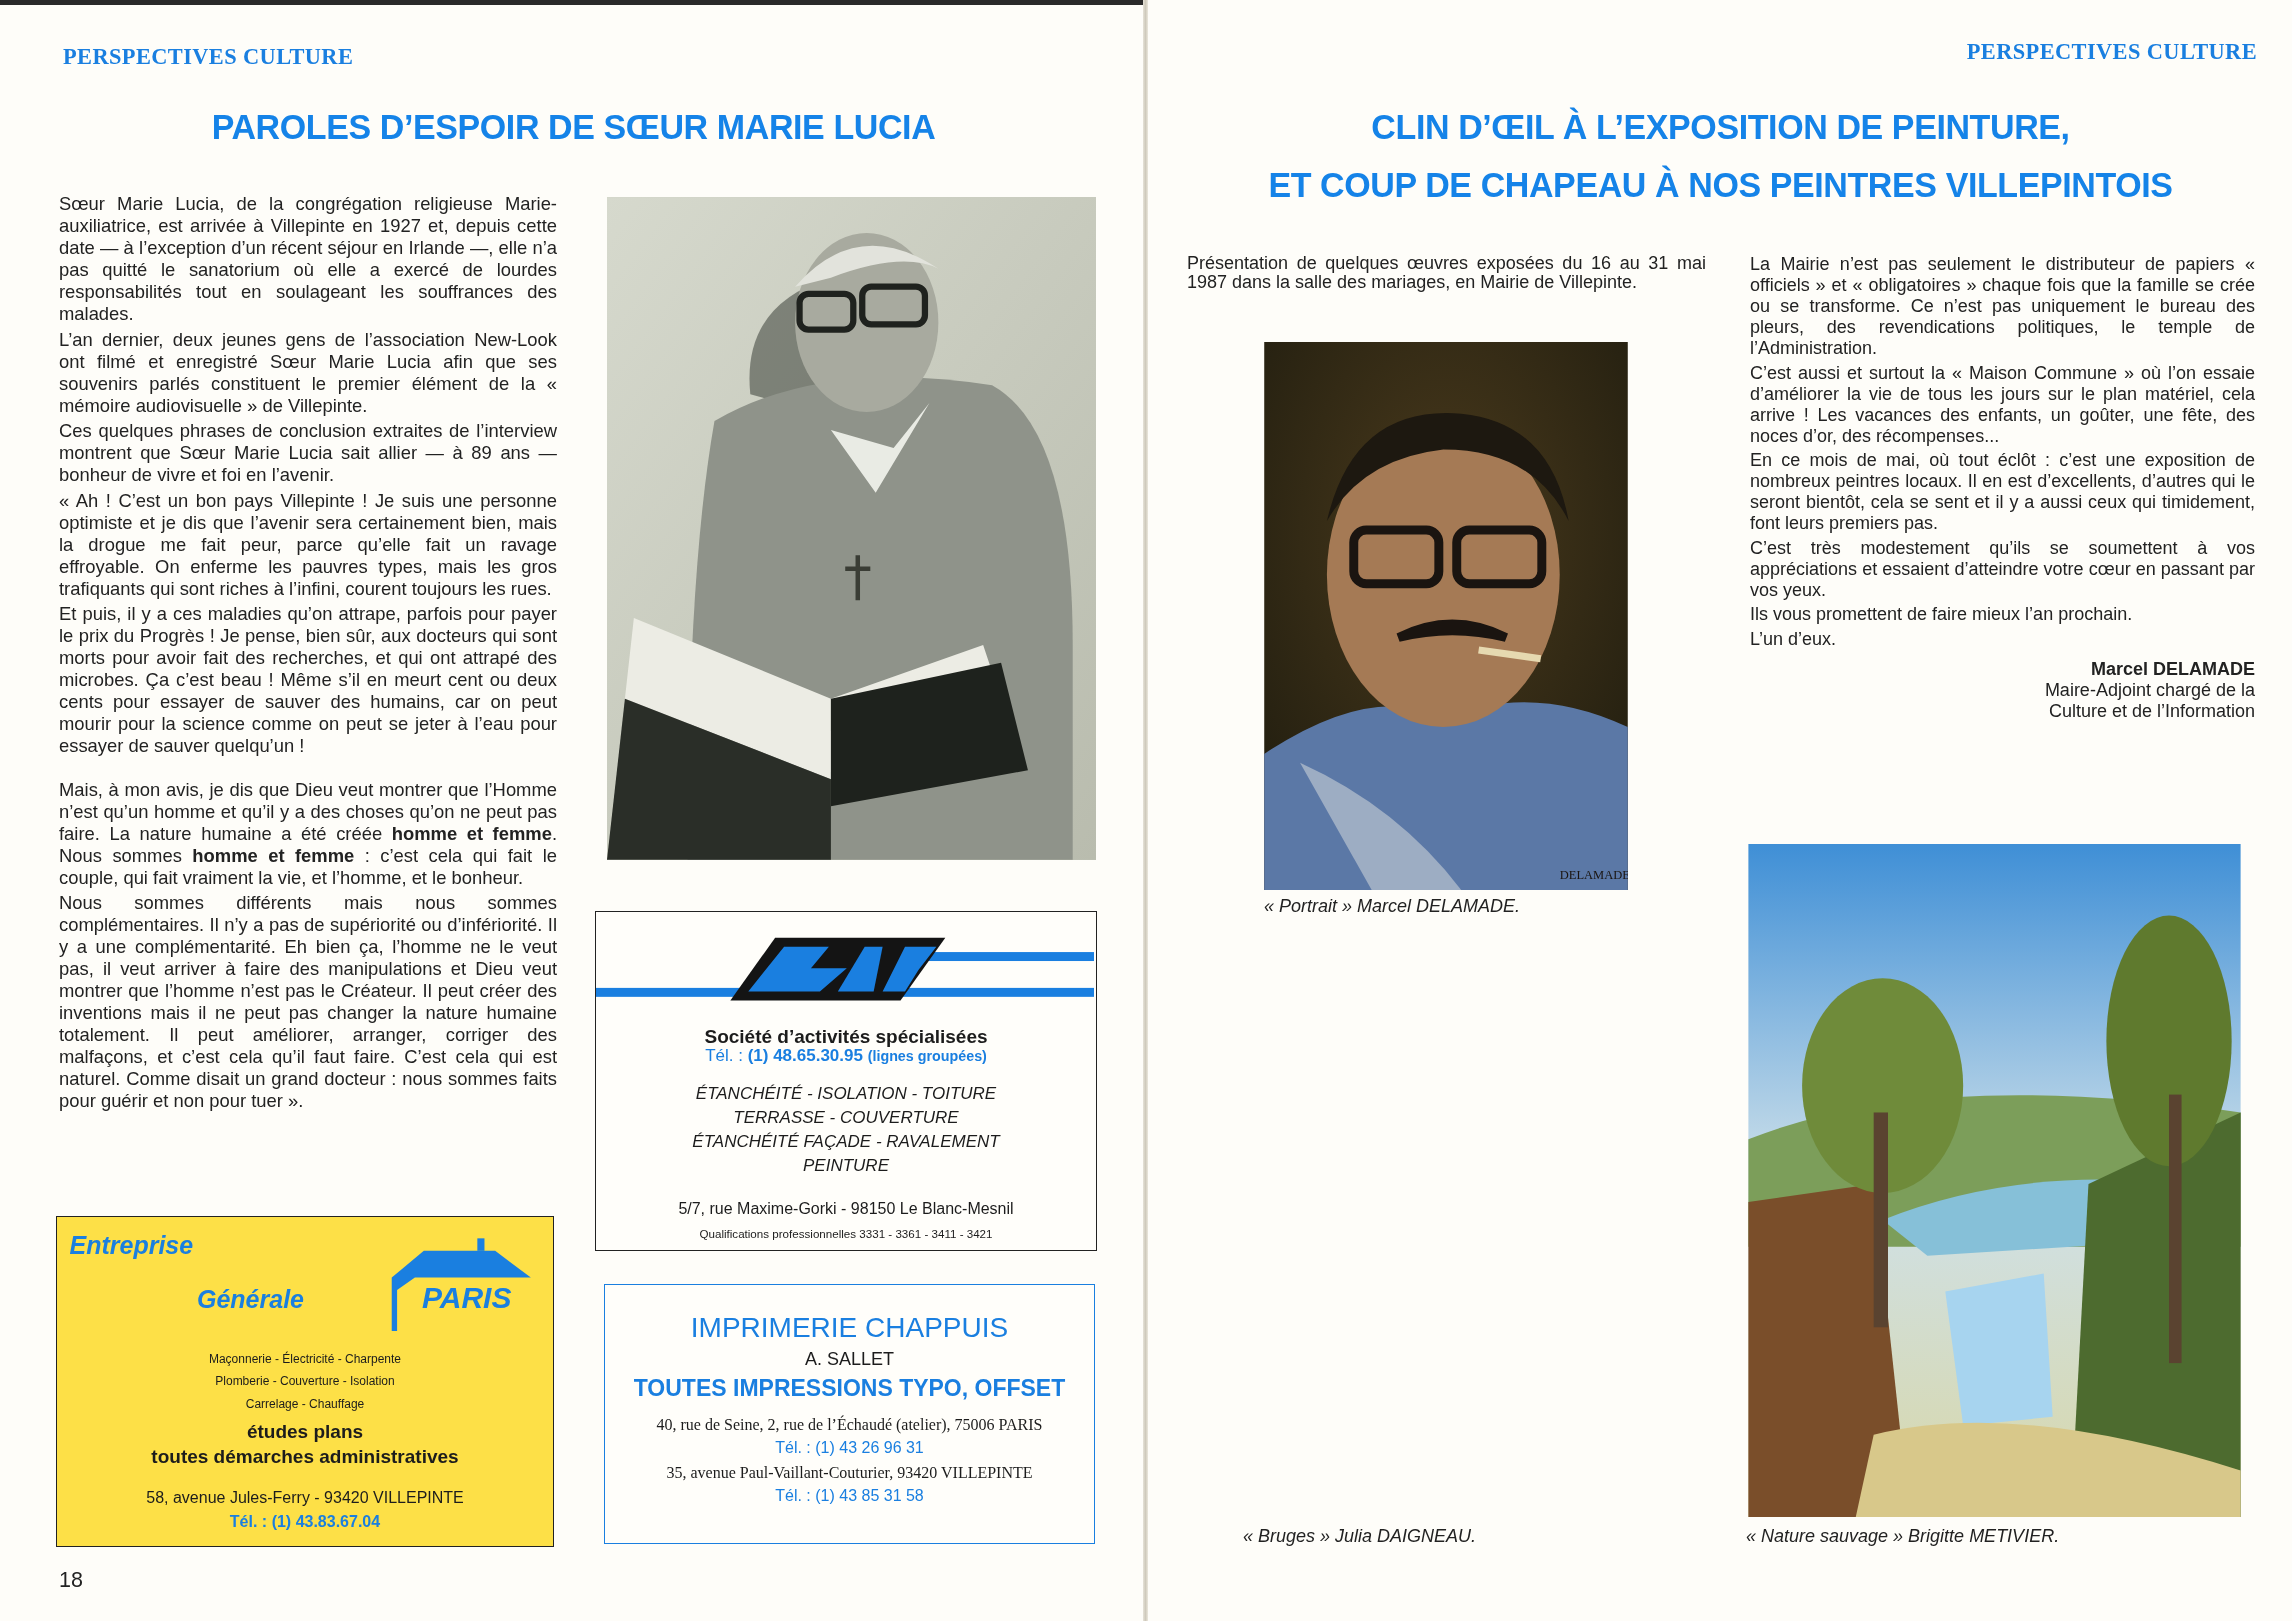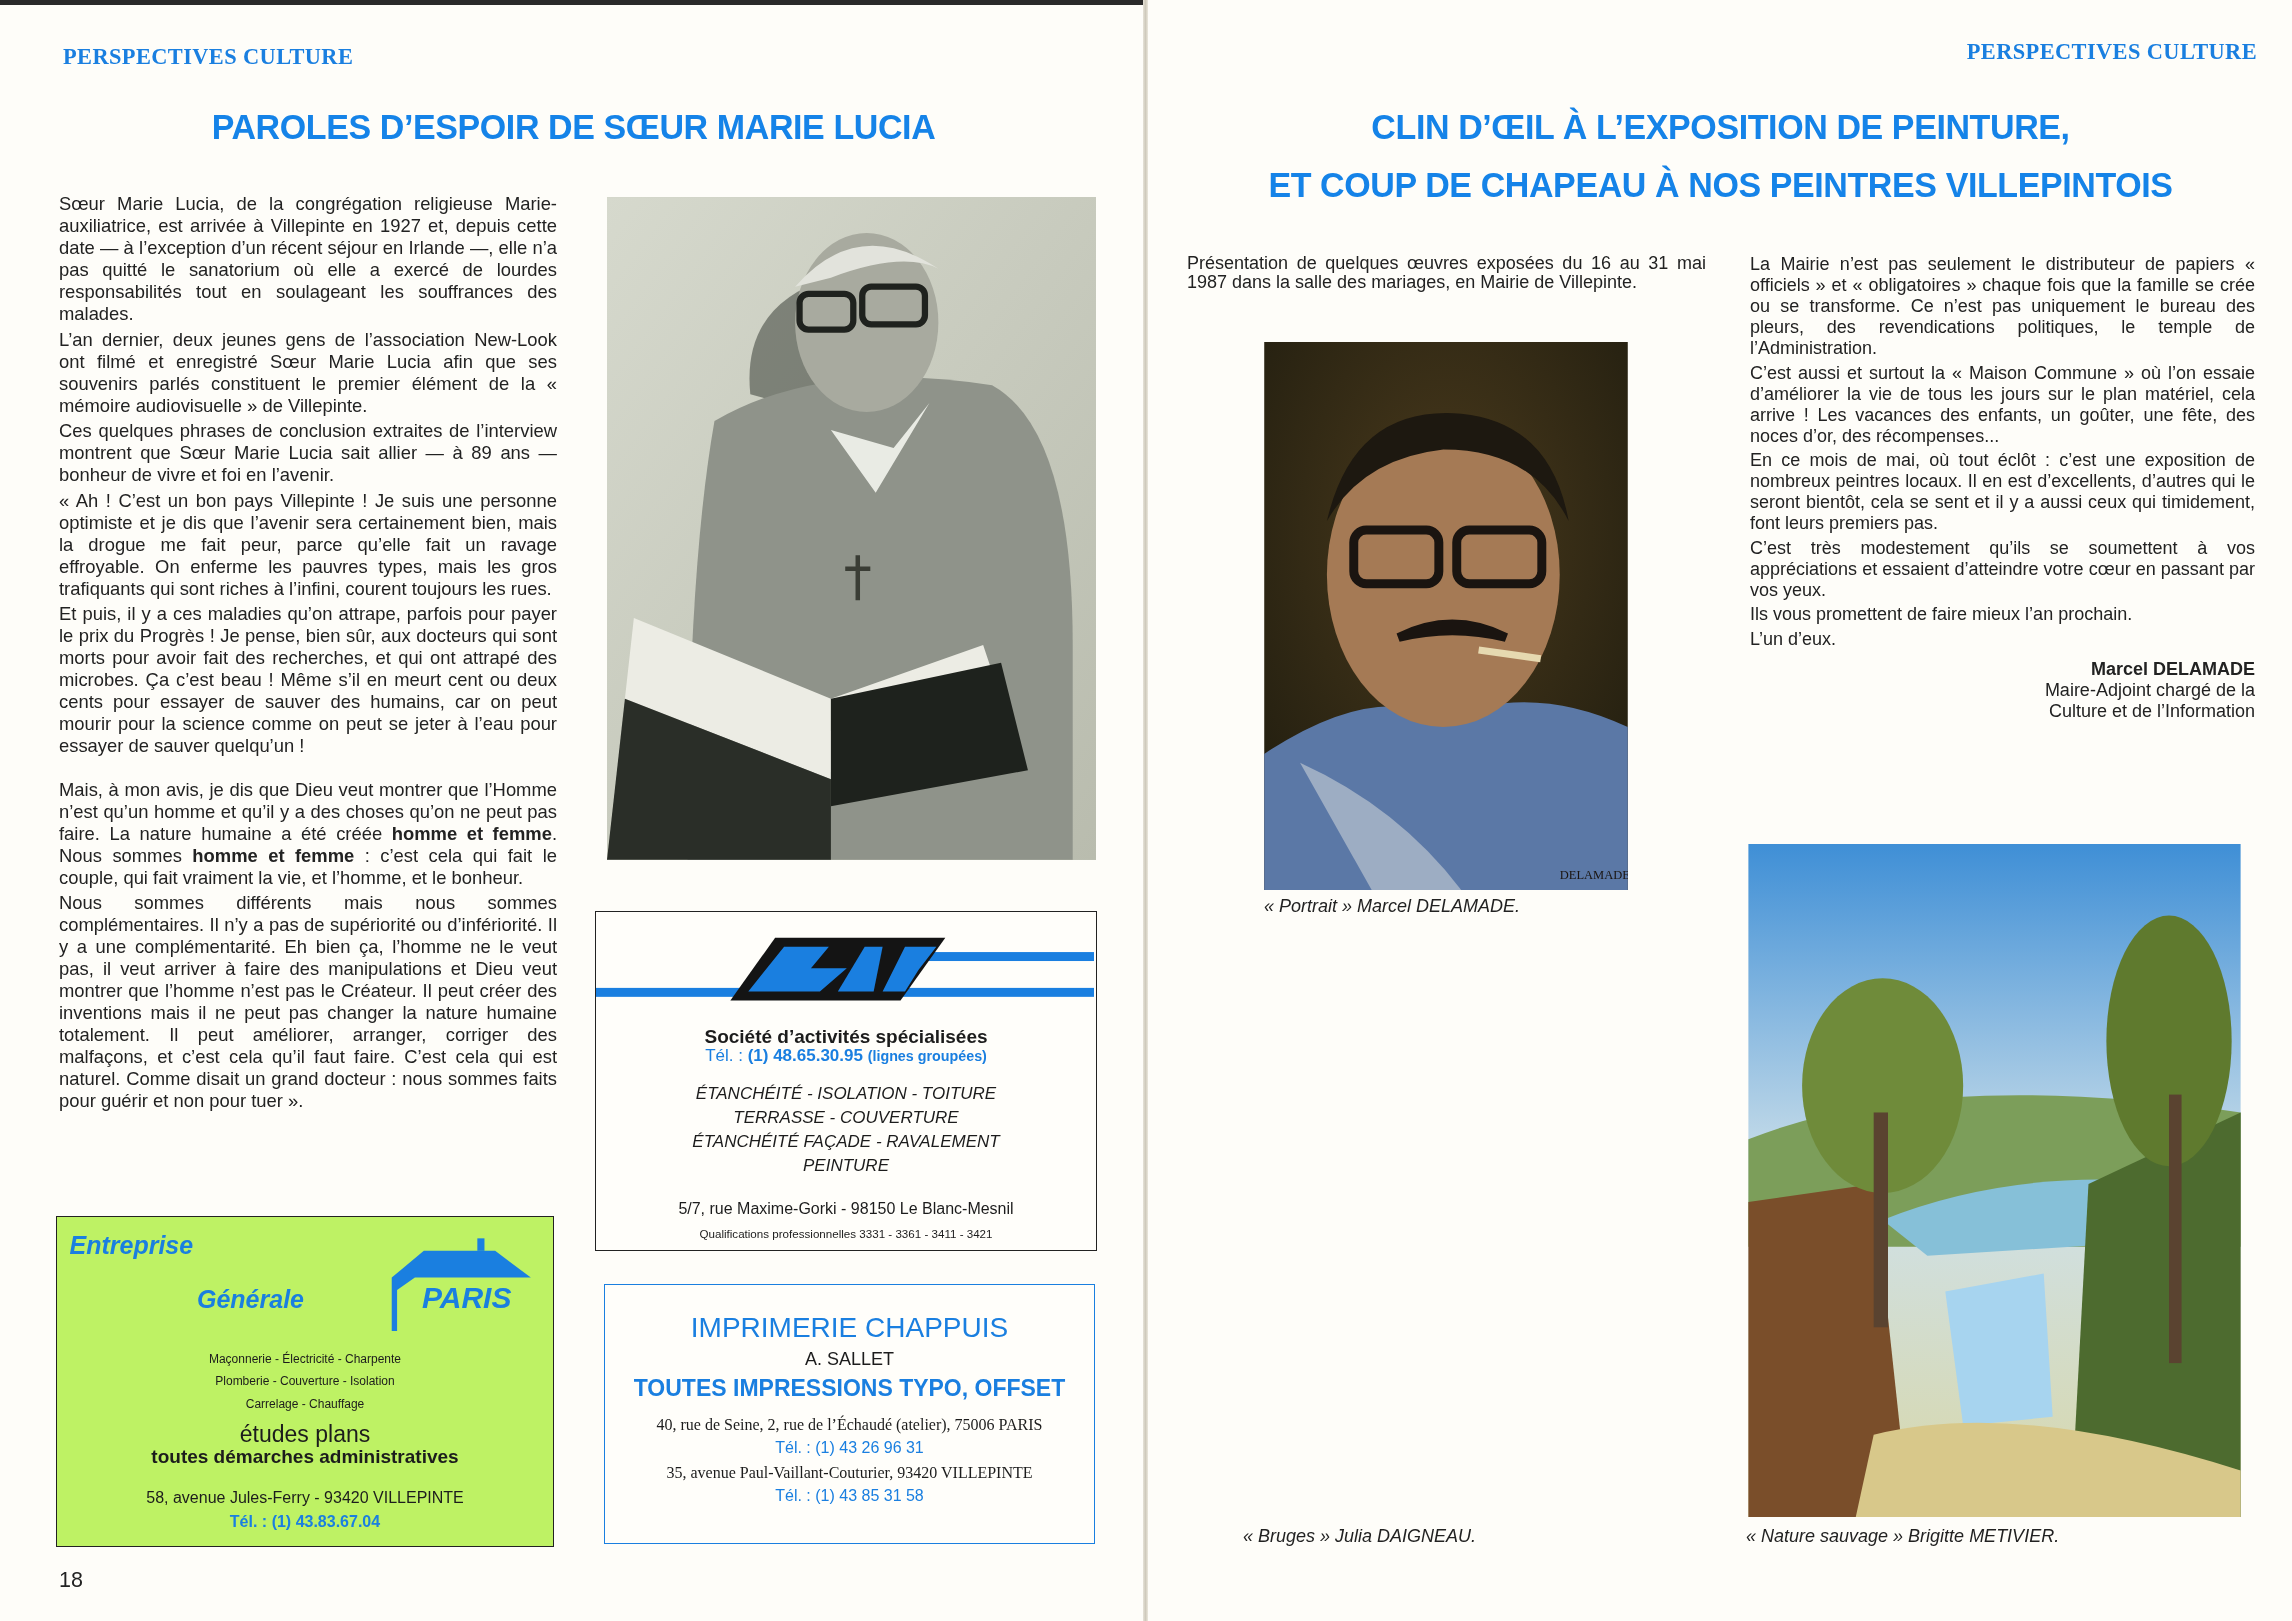--- a/index.html
+++ b/index.html
@@ -33,21 +33,21 @@
   .body-text p.gap { margin-top: 21.5px; }
   .body-text b { font-weight: bold; }
 
   .photo { position: absolute; overflow: hidden; }
   .caption {
     position: absolute; font-style: italic; font-size: 18px; color: #222;
   }
 
   
   .ad { position: absolute; box-sizing: border-box; text-align: center; }
-  .ad-pret { left: 56px; top: 1211px; width: 498px; height: 331px; border: 1.8px solid #222; background: #bef264; }
+  .ad-pret { left: 56px; top: 1211px; width: 498px; height: 331px; border: 1.8px solid #222; background: #fde047; }
   .ad-sas { left: 595px; top: 906px; width: 502px; height: 340px; border: 1.8px solid #222; background: #fffefa; }
   .ad-chappuis { left: 604px; top: 1279px; width: 491px; height: 260px; border: 1.8px solid #1a7fe0; background: #fffefa; }
 
   .blue { color: #1a7fe0; }
   .page-number { position: absolute; left: 59px; top: 1563px; font-size: 21.5px; color: #222; }
 </style>
 </head>
 <body>
 
 <div class="page left">
@@ -116,21 +116,21 @@
     <svg width="143" height="107" viewBox="0 0 160 120" style="position:absolute; left:331px; top:16px;">
       <path d="M4 110 L4 50 L40 20 L120 20 L160 50 L30 50 L10 64 L10 110 Z" fill="#1a7fe0"></path>
       <rect x="100" y="6" width="8" height="14" fill="#1a7fe0"></rect>
     </svg>
     <div style="position:absolute; left:365px; top:64px; font-size:30px; font-weight:bold; font-style:italic;" class="blue">PARIS</div>
     <div style="position:absolute; top:131px; width:100%; font-size:12px; line-height:22.4px;">
       <div>Maçonnerie - Électricité - Charpente</div>
       <div>Plomberie - Couverture - Isolation</div>
       <div>Carrelage - Chauffage</div>
     </div>
-    <div style="position:absolute; top:204px; width:100%; font-weight:normal; font-size:23px;">études plans</div>
+    <div style="position:absolute; top:204px; width:100%; font-weight:bold; font-size:19px;">études plans</div>
     <div style="position:absolute; top:229px; width:100%; font-weight:bold; font-size:19px;">toutes démarches administratives</div>
     <div style="position:absolute; top:272px; width:100%; font-size:16px;text-align:center;">58, avenue Jules-Ferry - 93420 VILLEPINTE</div>
     <div style="position:absolute; top:296px; width:100%; font-size:16px; font-weight:bold;" class="blue">Tél. : (1) 43.83.67.04</div>
   </div>
 
   <div class="ad ad-chappuis">
     <div style="position:absolute; top:27px; width:100%; font-size:28px; font-family:'Liberation Sans Narrow','Liberation Sans',sans-serif;" class="blue">IMPRIMERIE CHAPPUIS</div>
     <div style="position:absolute; top:64px; width:100%; font-size:18px;">A. SALLET</div>
     <div style="position:absolute; top:90px; width:100%; font-size:23px; font-weight:bold;" class="blue">TOUTES IMPRESSIONS TYPO, OFFSET</div>
     <div style="position:absolute; top:131px; width:100%; font-size:16px; font-family:'Liberation Serif',serif;">40, rue de Seine, 2, rue de l’Échaudé (atelier), 75006 PARIS</div>

